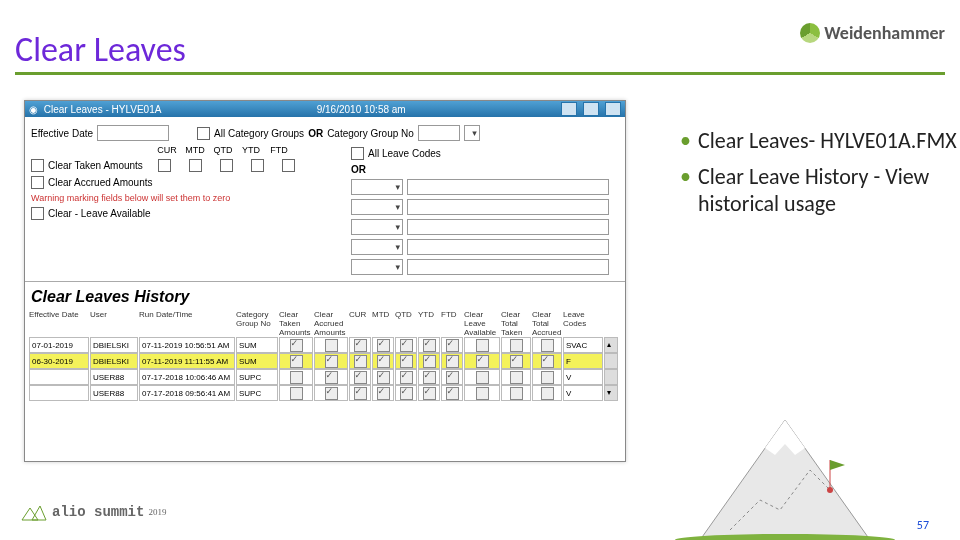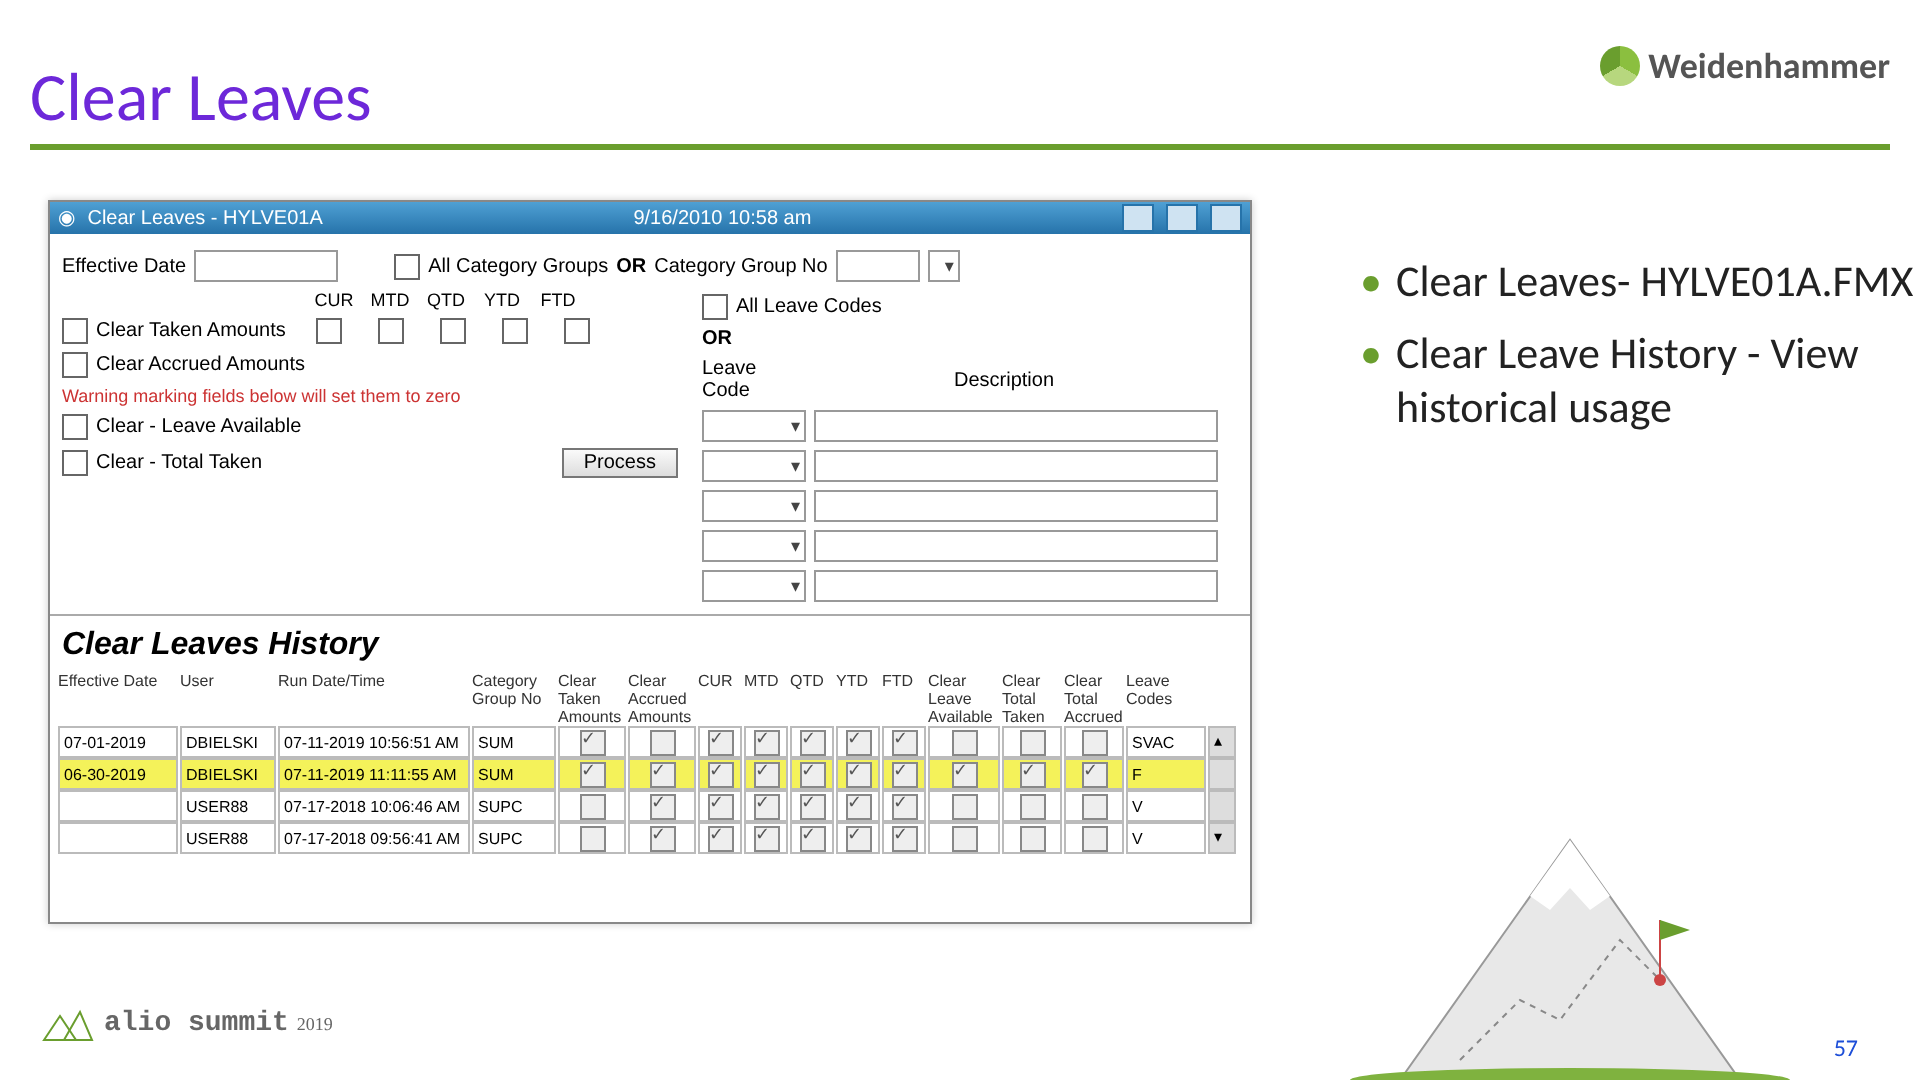--- a/index.html
+++ b/index.html
@@ -101,42 +101,30 @@
       </div>
       <div class="form-row">
         <span class="cbx"></span>
         <span style="width:106px">Clear Accrued Amounts</span>
       </div>
       <div class="warn">Warning marking fields below will set them to zero</div>
       <div class="form-row">
           <span class="cbx"></span>
           <span>Clear - Leave Available</span>
         </div>
-      <div class="form-row">
-          <span class="cbx"></span>
-          <span>Clear - Total Taken</span>
-        <span style="flex:1"></span>
-        <button class="btn-process">Process</button>
-      </div>
     </div>
 
     <div style="width:270px; padding-top:2px;">
       <div class="form-row">
         <span class="cbx"></span>
         <span>All Leave Codes</span>
       </div>
       <div class="form-row">
           <span class="or">OR</span>
         </div>
-      <div class="form-row">
-        <span style="width:40px">Leave Code</span>
-        <span style="flex:1"></span>
-        <span>Description</span>
-        <span style="flex:1"></span>
-      </div>
       <div class="form-row">
           <span class="dd" style="width:50px"></span>
           <span class="inp" style="flex:1"></span>
         </div>
       <div class="form-row">
           <span class="dd" style="width:50px"></span>
           <span class="inp" style="flex:1"></span>
         </div>
       <div class="form-row">
           <span class="dd" style="width:50px"></span>

